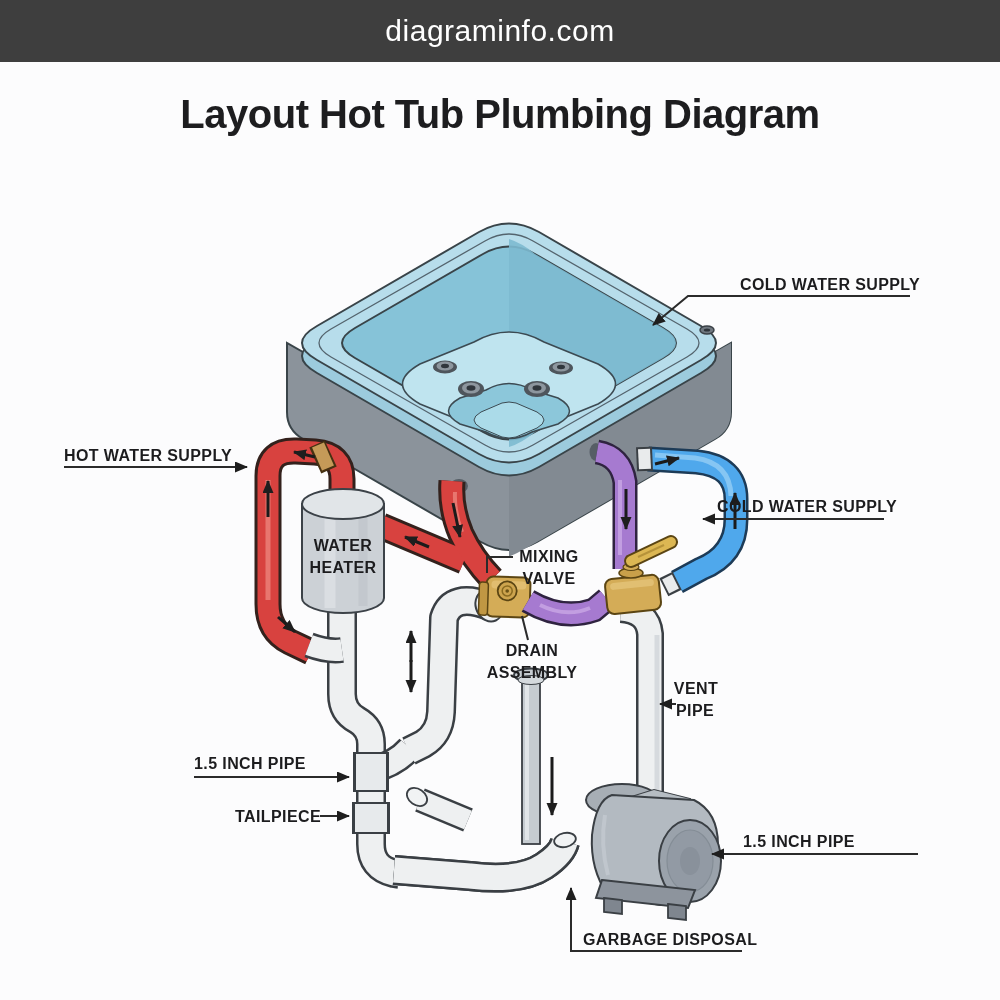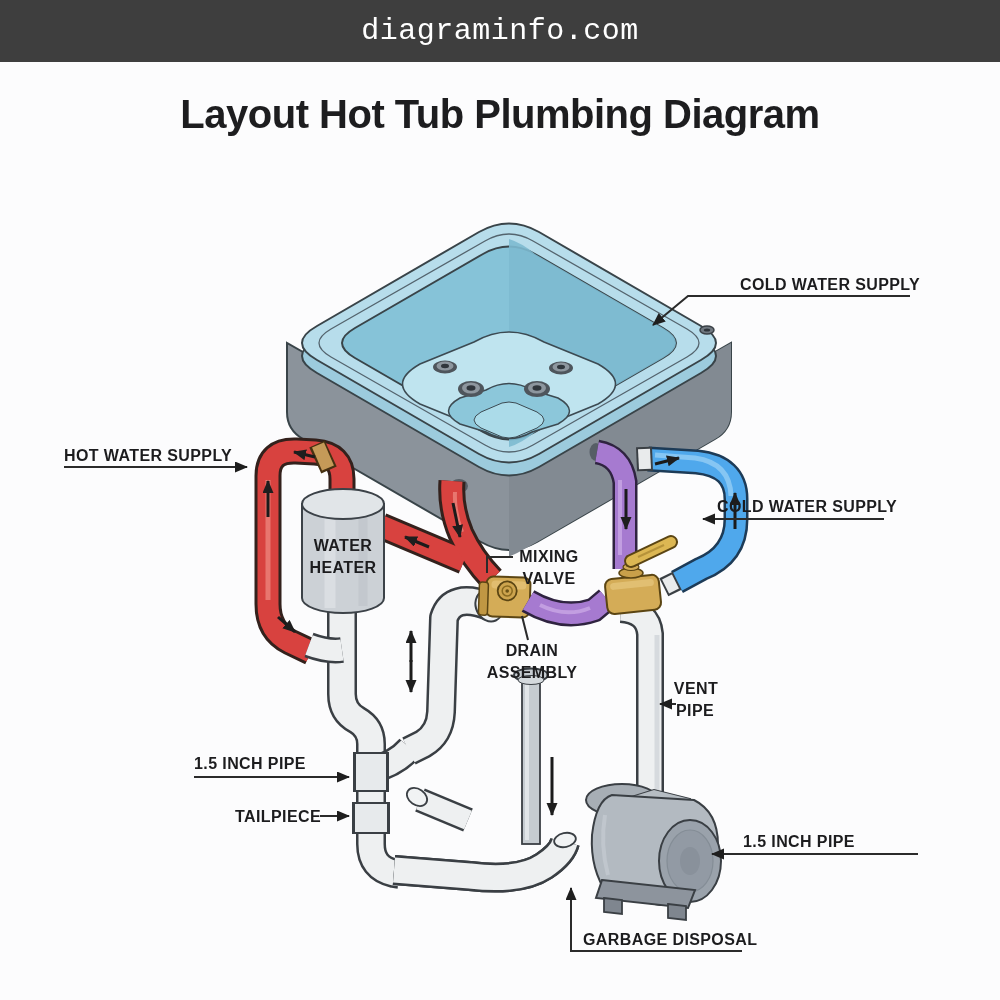--- a/index.html
+++ b/index.html
@@ -1,19 +1,19 @@
 <!DOCTYPE html>
 <html><head>
 <meta charset="utf-8">
 <style>
   html,body{margin:0;padding:0;background:#ffffff;}
   .page{position:relative;width:1000px;height:1000px;background:#fcfcfd;overflow:hidden;
         font-family:"Liberation Sans",sans-serif;}
   .site-header{position:absolute;top:0;left:0;width:100%;height:62px;background:#3e3e3e;
-        display:flex;align-items:center;justify-content:center;z-index:3;font-family:Liberation Mono, monospace;}
+        display:flex;align-items:center;justify-content:center;z-index:3;}
   .site-header .site-name{color:#ffffff;font-size:30px;letter-spacing:.5px;}
   .page-title{position:absolute;top:92px;left:0;width:100%;text-align:center;
         font-size:40px;font-weight:bold;color:#1d1d1f;letter-spacing:-.5px;z-index:3;}
   svg.diagram{position:absolute;top:0;left:0;}
   .lbl{font-family:"Liberation Sans",sans-serif;font-weight:bold;font-size:16px;
        fill:#1c1c1e;letter-spacing:.4px;}
   .lblm{text-anchor:middle;}
   .leader{stroke:#2b2b2b;stroke-width:2;fill:none;}
   .flow{stroke:#1b1b1b;stroke-width:3;fill:none;}
 </style>

